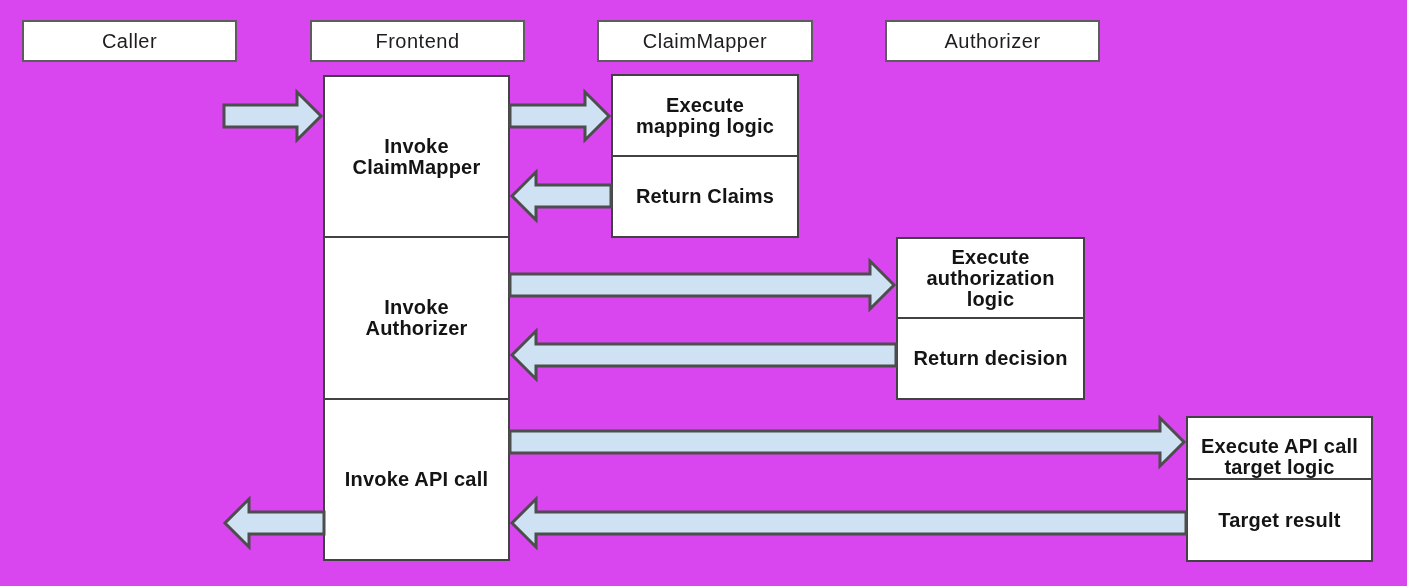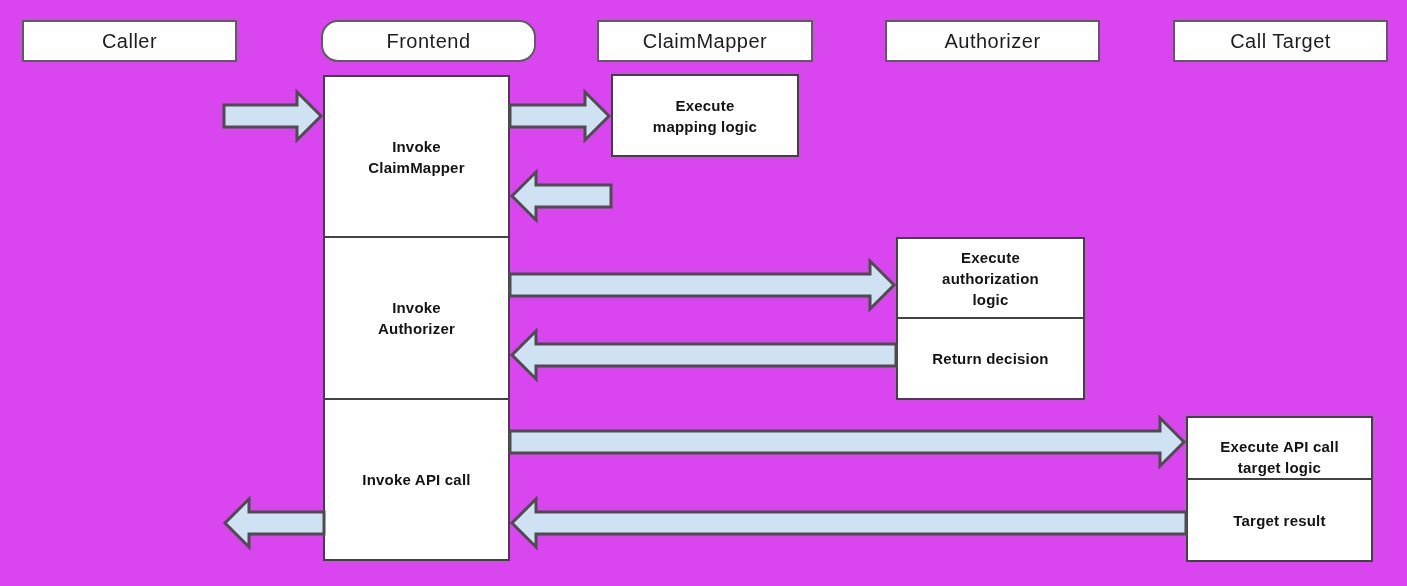--- a/index.html
+++ b/index.html
@@ -17,66 +17,66 @@
     display:flex;align-items:center;justify-content:center;
     font-size:20px;font-weight:400;color:#1d1d1d;
     letter-spacing:0.5px;
   }
   .box{
     position:absolute;
     background:#fff;border:2px solid #424242;
     box-sizing:border-box;
     display:flex;align-items:center;justify-content:center;
     text-align:center;
-    font-size:15px;font-weight:700;line-height:21px;color:#141414;
+    font-size:20px;font-weight:700;line-height:21px;color:#141414;
     letter-spacing:0.2px;
   }
   #arrow-layer{
     position:absolute;left:0;top:0;width:1407px;height:586px;
     pointer-events:none;
   }
   #arrow-layer polygon{
     stroke-width:3;
     stroke-linejoin:miter;
   }
 </style>
 </head>
 <body>
 
 <div id="canvas">
 
   <div class="hdr" style="left:22px;width:215px;">
     <span>Caller</span>
   </div>
-  <div class="hdr" style="left:321px;width:215px;border-radius:17px;">
+  <div class="hdr" style="left:310px;width:215px;">
     <span>Frontend</span>
   </div>
   <div class="hdr" style="left:597px;width:216px;">
     <span>ClaimMapper</span>
   </div>
   <div class="hdr" style="left:885px;width:215px;">
     <span>Authorizer</span>
-  </div>
-  <div class="hdr" style="left:1173px;width:215px;">
-    <span>Call Target</span>
   </div>
 
 
   <div class="box" style="left:323px;top:75px;width:187px;height:163px;">
     <span>Invoke<br>ClaimMapper</span>
   </div>
   <div class="box" style="left:323px;top:236px;width:187px;height:164px;">
     <span>Invoke<br>Authorizer</span>
   </div>
   <div class="box" style="left:323px;top:398px;width:187px;height:163px;">
     <span>Invoke API call</span>
   </div>
 
   <div class="box" style="left:611px;top:74px;width:188px;height:83px;">
     <span>Execute<br>mapping logic</span>
+  </div>
+  <div class="box" style="left:611px;top:155px;width:188px;height:83px;">
+    <span>Return Claims</span>
   </div>
 
   <div class="box" style="left:896px;top:237px;width:189px;height:82px;">
     <span>Execute<br>authorization<br>logic</span>
   </div>
   <div class="box" style="left:896px;top:317px;width:189px;height:83px;">
     <span>Return decision</span>
   </div>
 
   <div class="box" style="left:1186px;top:416px;width:187px;height:81px;">

